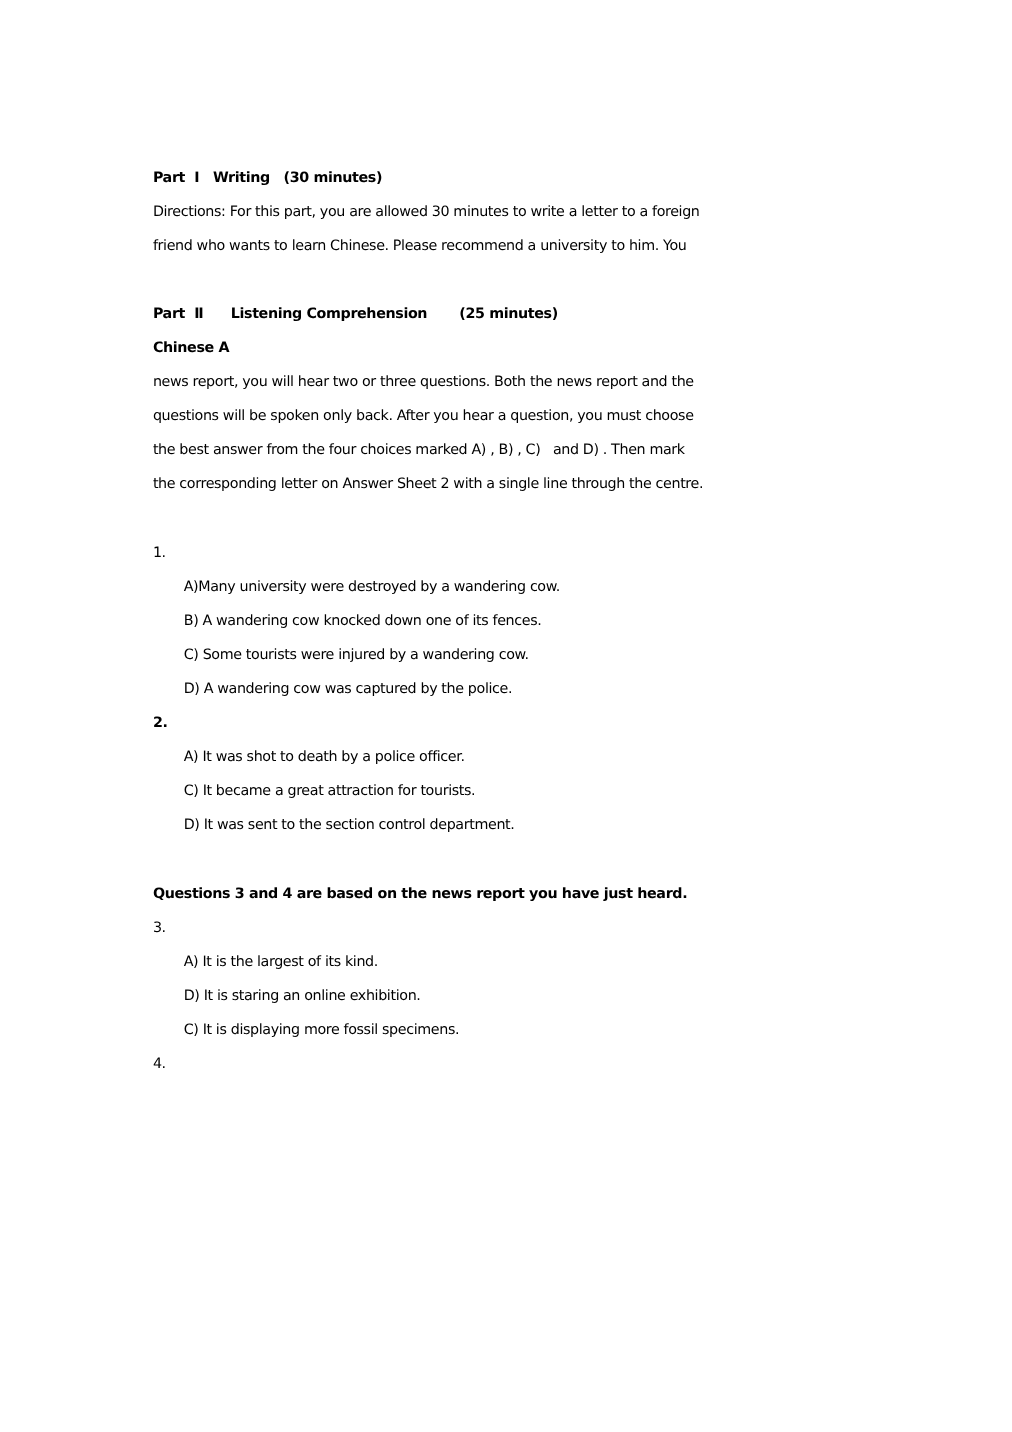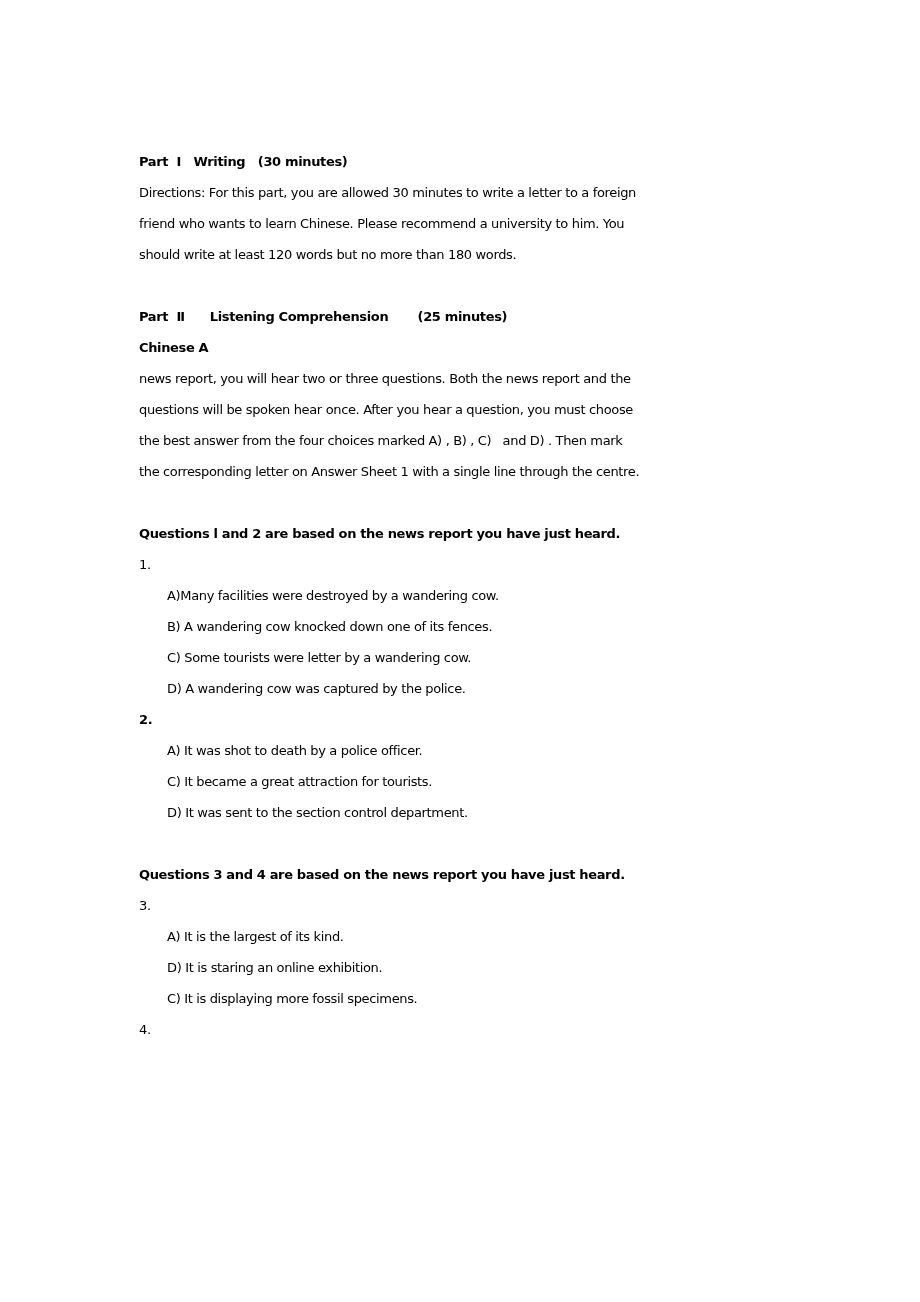--- a/index.html
+++ b/index.html
@@ -11,36 +11,34 @@
     .gap { height: 31px; }
     .opt { padding-left: 28px; }
   </style>
 </head>
 <body>
 
 <div class="page">
   <div class="line bold">Part  Ⅰ   Writing   (30 minutes)</div>
   <div class="line">Directions: For this part, you are allowed 30 minutes to write a letter to a foreign</div>
   <div class="line">friend who wants to learn Chinese. Please recommend a university to him. You</div>
-  <div class="line">should write at least 120 words but no more than 180 words.</div>
   <div class="gap"></div>
 
   <div class="line bold">Part  Ⅱ      Listening Comprehension       (25 minutes)</div>
   <div class="line bold">Chinese A</div>
   <div class="line">news report, you will hear two or three questions. Both the news report and the</div>
-  <div class="line">questions will be spoken hear once. After you hear a question, you must choose</div>
+  <div class="line">questions will be spoken only back. After you hear a question, you must choose</div>
   <div class="line">the best answer from the four choices marked A) , B) , C)   and D) . Then mark</div>
-  <div class="line">the corresponding letter on Answer Sheet 1 with a single line through the centre.</div>
+  <div class="line">the corresponding letter on Answer Sheet 2 with a single line through the centre.</div>
   <div class="gap"></div>
 
-  <div class="line bold">Questions l and 2 are based on the news report you have just heard.</div>
   <div class="line">1.</div>
-  <div class="line opt">A)Many facilities were destroyed by a wandering cow.</div>
+  <div class="line opt">A)Many university were destroyed by a wandering cow.</div>
   <div class="line opt">B) A wandering cow knocked down one of its fences.</div>
-  <div class="line opt">C) Some tourists were letter by a wandering cow.</div>
+  <div class="line opt">C) Some tourists were injured by a wandering cow.</div>
   <div class="line opt">D) A wandering cow was captured by the police.</div>
   <div class="line bold">2.</div>
   <div class="line opt">A) It was shot to death by a police officer.</div>
   <div class="line opt">C) It became a great attraction for tourists.</div>
   <div class="line opt">D) It was sent to the section control department.</div>
   <div class="gap"></div>
 
   <div class="line bold">Questions 3 and 4 are based on the news report you have just heard.</div>
   <div class="line">3.</div>
   <div class="line opt">A) It is the largest of its kind.</div>

